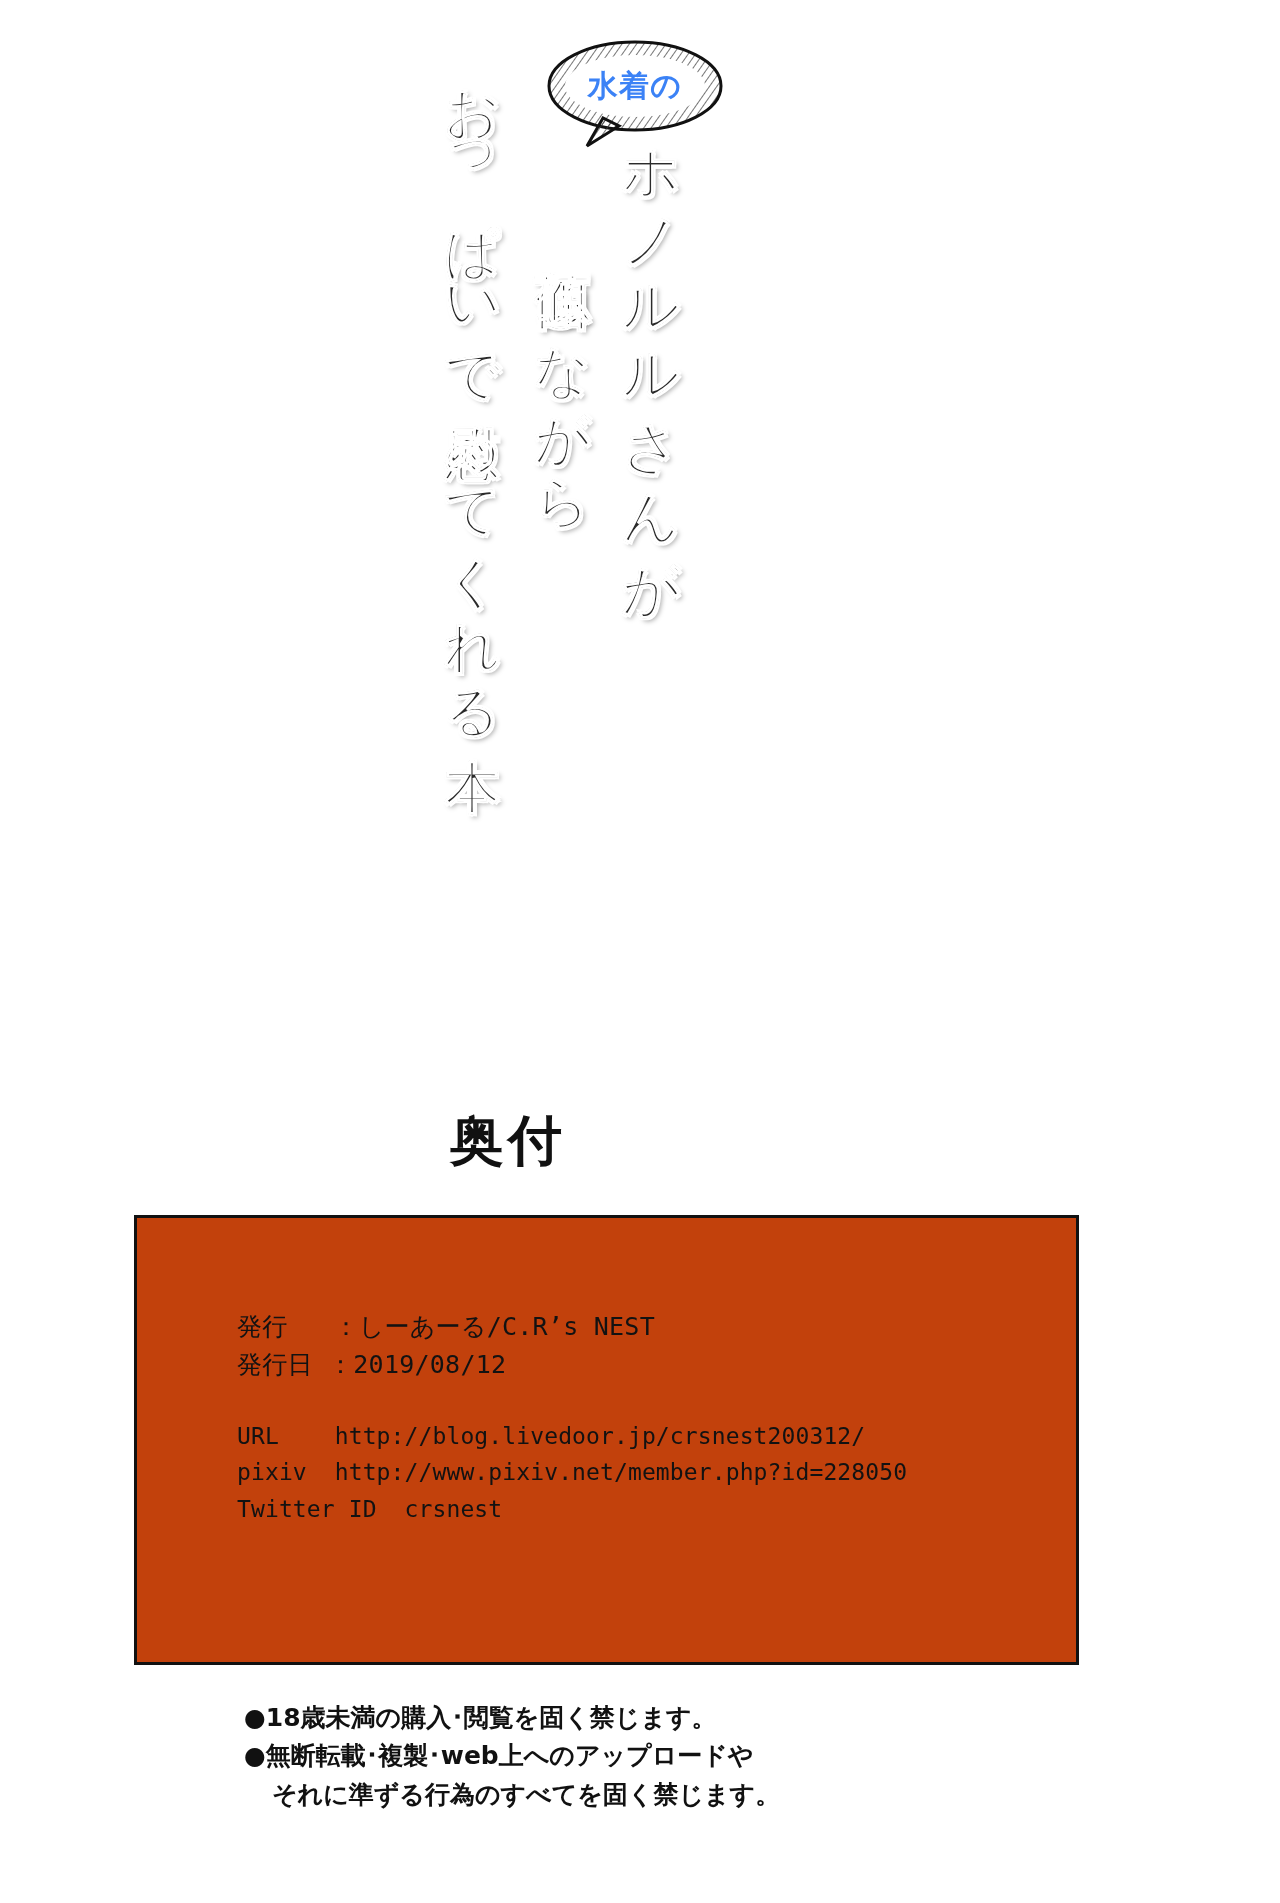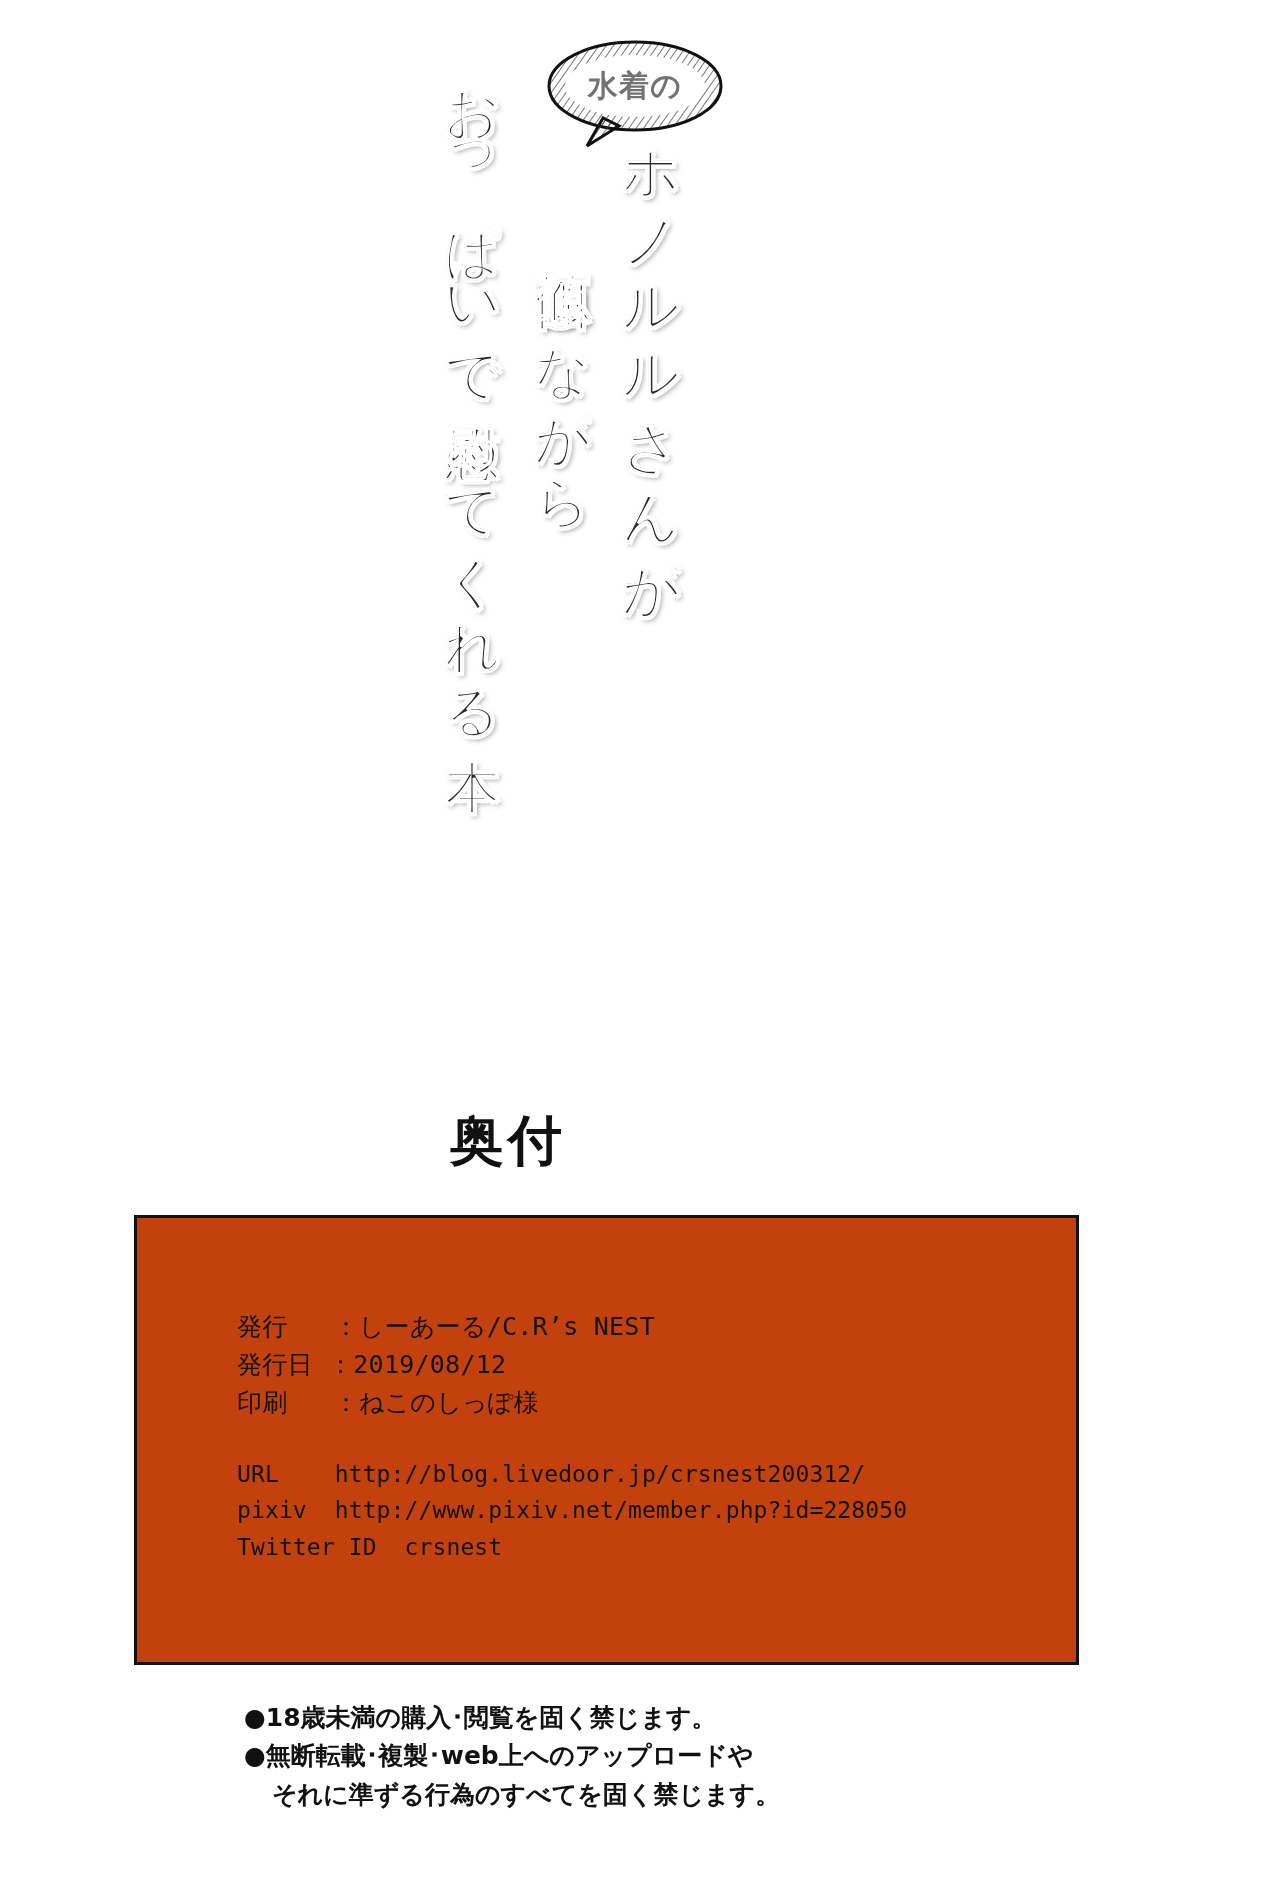--- a/index.html
+++ b/index.html
@@ -78,21 +78,21 @@
     left: 0;
     top: 0;
     width: 180px;
     height: 96px;
     display: flex;
     align-items: center;
     justify-content: center;
     font-family: "DejaVu Sans", sans-serif;
     font-weight: bold;
     font-size: 30px;
-    color: #737373;
+    color: #3b82f6;
     letter-spacing: 0.04em;
   }
 
   
   #colophon-heading {
     position: absolute;
     left: 0;
     top: 1105px;
     width: 1016px;
     text-align: center;
@@ -193,21 +193,20 @@
   <div class="vcol" id="title-col-2">仏頂面しながら</div>
   <div class="vcol" id="title-col-3">おっぱいで慰めてくれる本</div>
 </div>
 
 <div id="colophon-heading">奥付</div>
 
 <div id="colophon-box">
   <div id="colophon-inner">
     <div class="info-line">発行   ：しーあーる/C.R’s NEST</div>
     <div class="info-line">発行日 ：2019/08/12</div>
-    <div class="info-line">印刷   ：ねこのしっぽ様</div>
 
     <div class="info-gap"></div>
 
     <div class="link-line">URL    http://blog.livedoor.jp/crsnest200312/</div>
     <div class="link-line">pixiv  http://www.pixiv.net/member.php?id=228050</div>
     <div class="link-line">Twitter ID  crsnest</div>
   </div>
 </div>
 
 <div id="notices">

